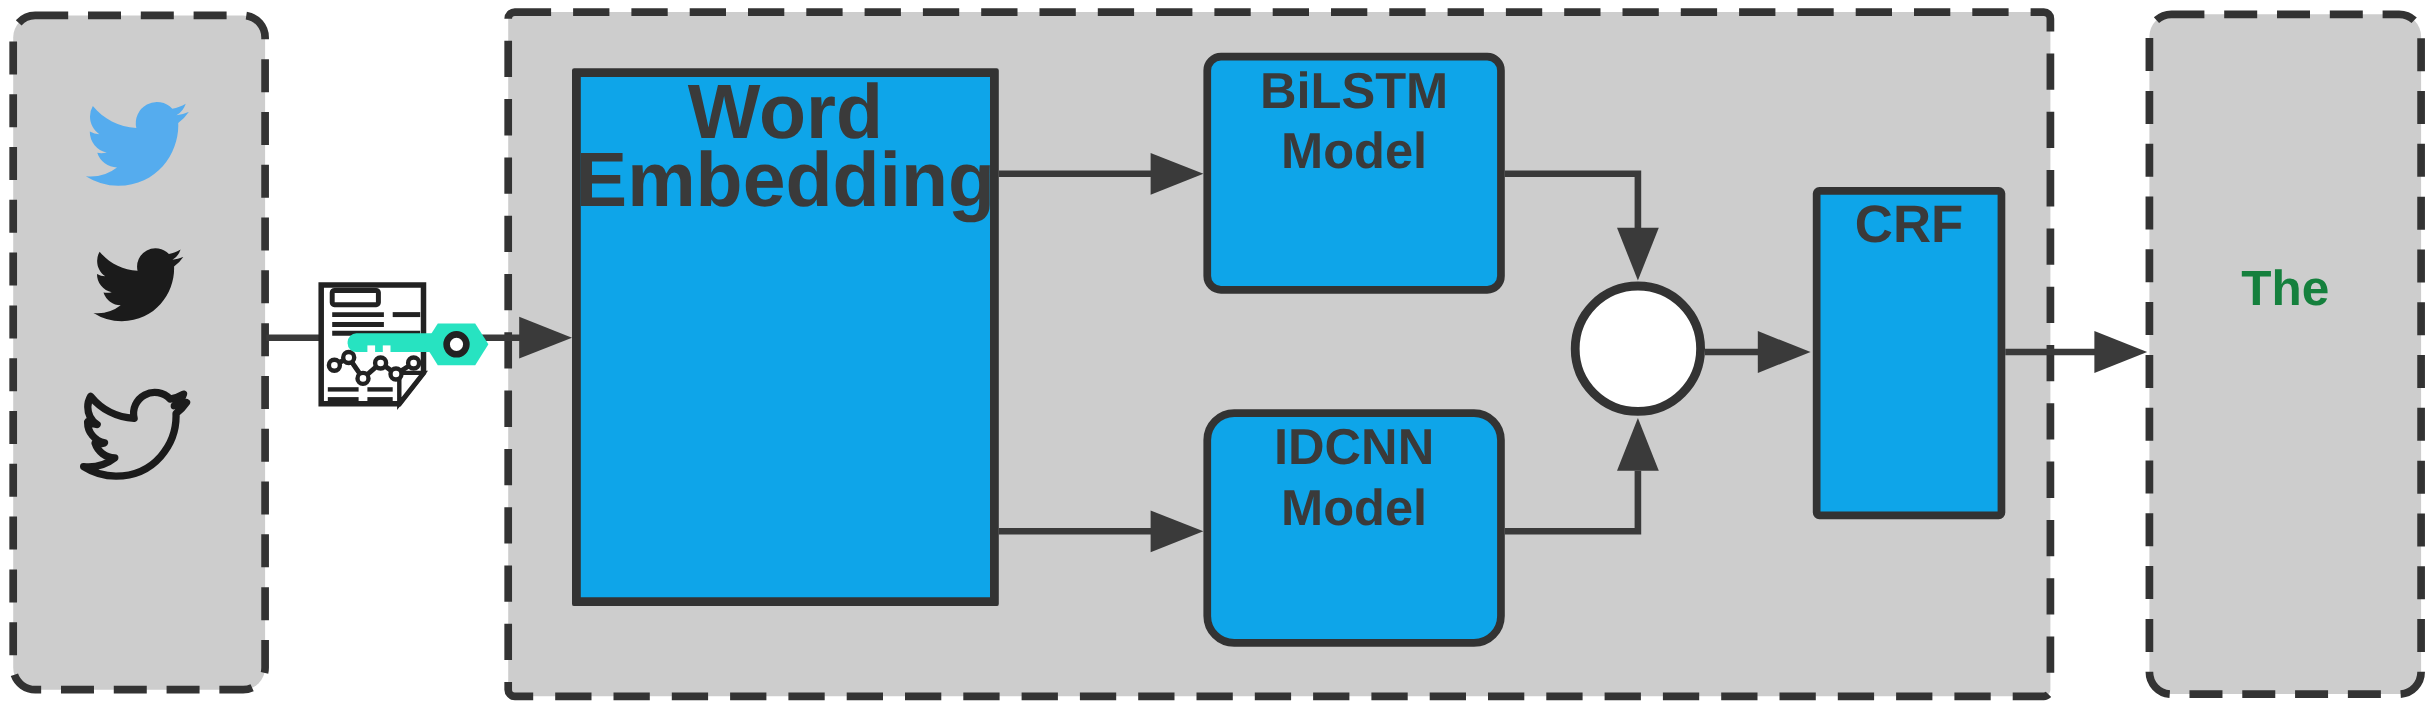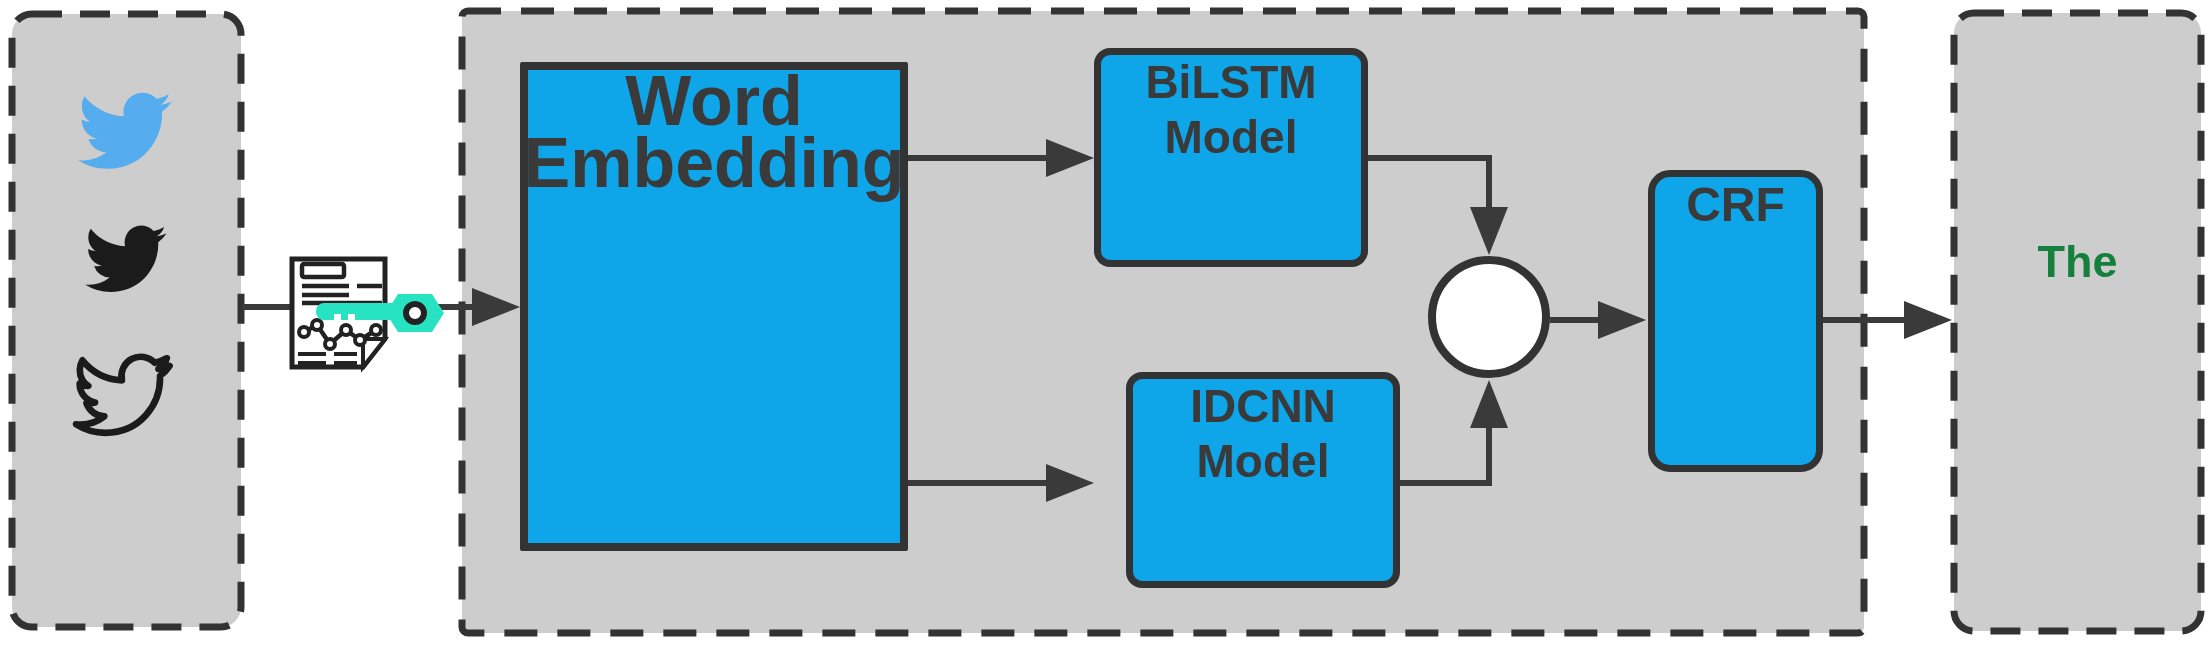--- a/index.html
+++ b/index.html
@@ -27,26 +27,26 @@
     font-size:70px;line-height:62px;
     padding:0 8px;
   }
   .node-bilstm{
     left:1094px;top:48px;width:274px;height:219px;
     border-radius:16px;
     font-size:46px;line-height:55px;
   }
   .node-idcnn{
     left:1094px;top:372px;width:274px;height:216px;
-    border-radius:16px;
-    font-size:46px;line-height:55px;margin-left:32px;
+    border-radius:28px;
+    font-size:46px;line-height:55px;
   }
   .node-crf{
     left:1648px;top:170px;width:175px;height:302px;
-    border-radius:22px;
+    border-radius:6px;
     font-size:48px;
   }
   .out-label{
     position:absolute;
     left:1950px;width:255px;
     text-align:center;
     font-weight:bold;
     color:#15803d;
     font-size:45px;line-height:58px;
   }

